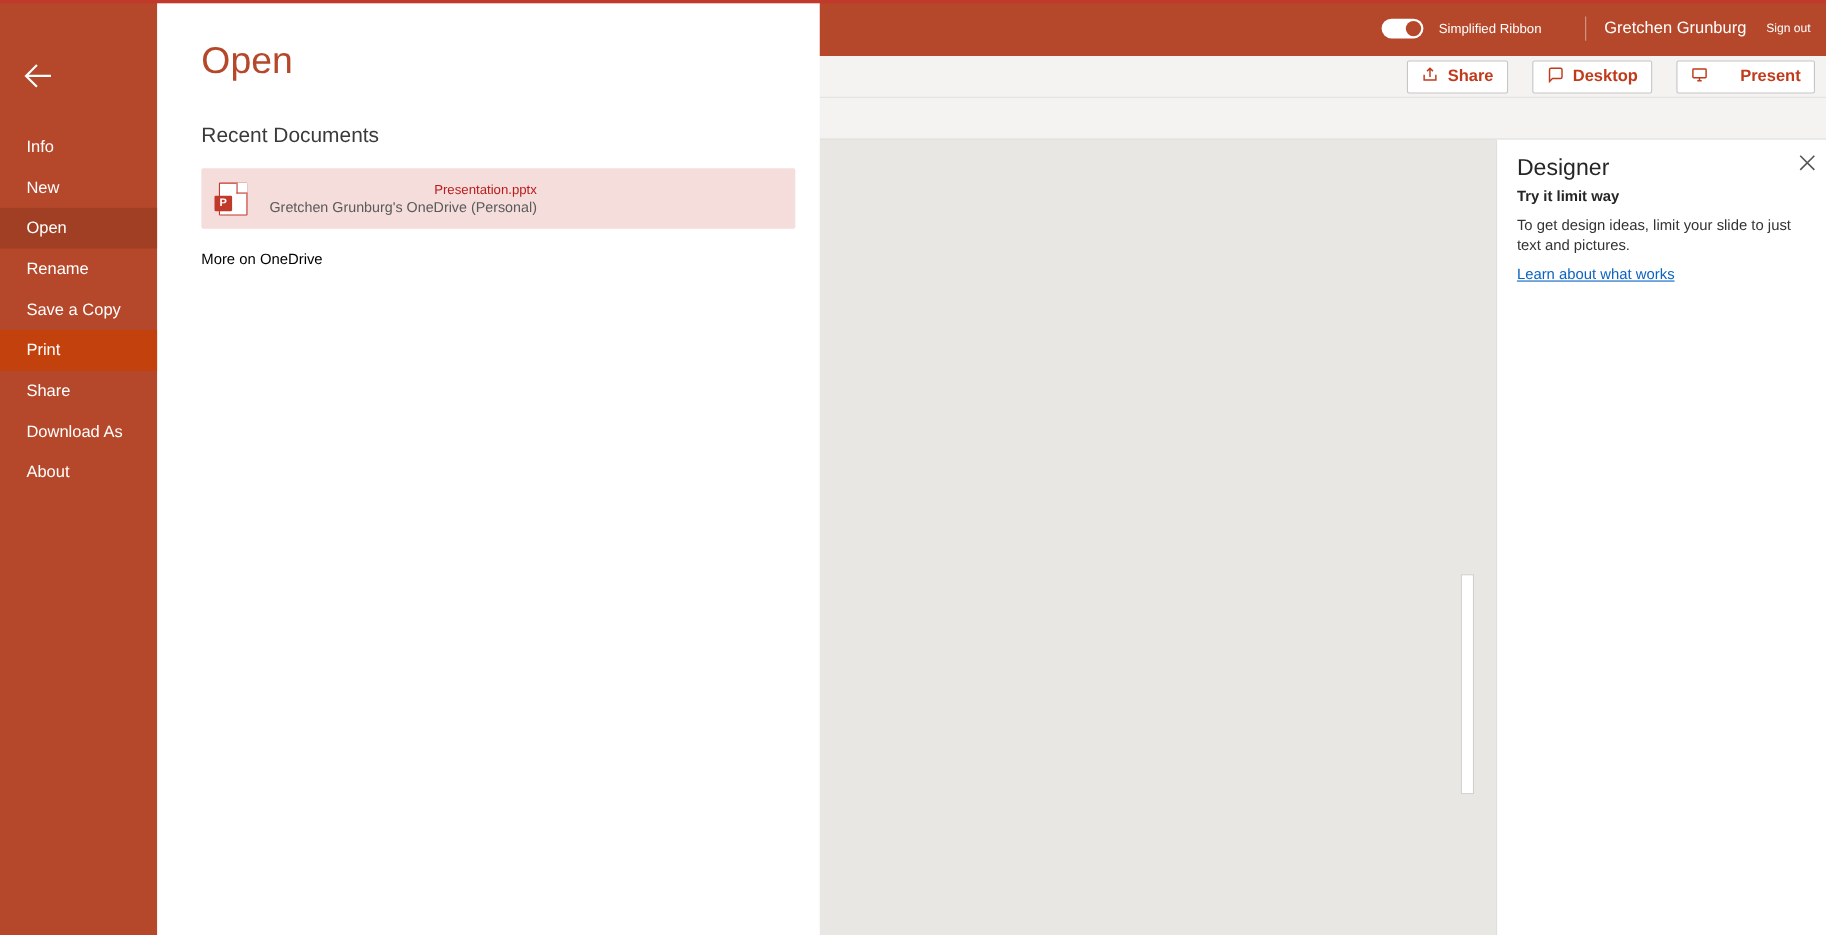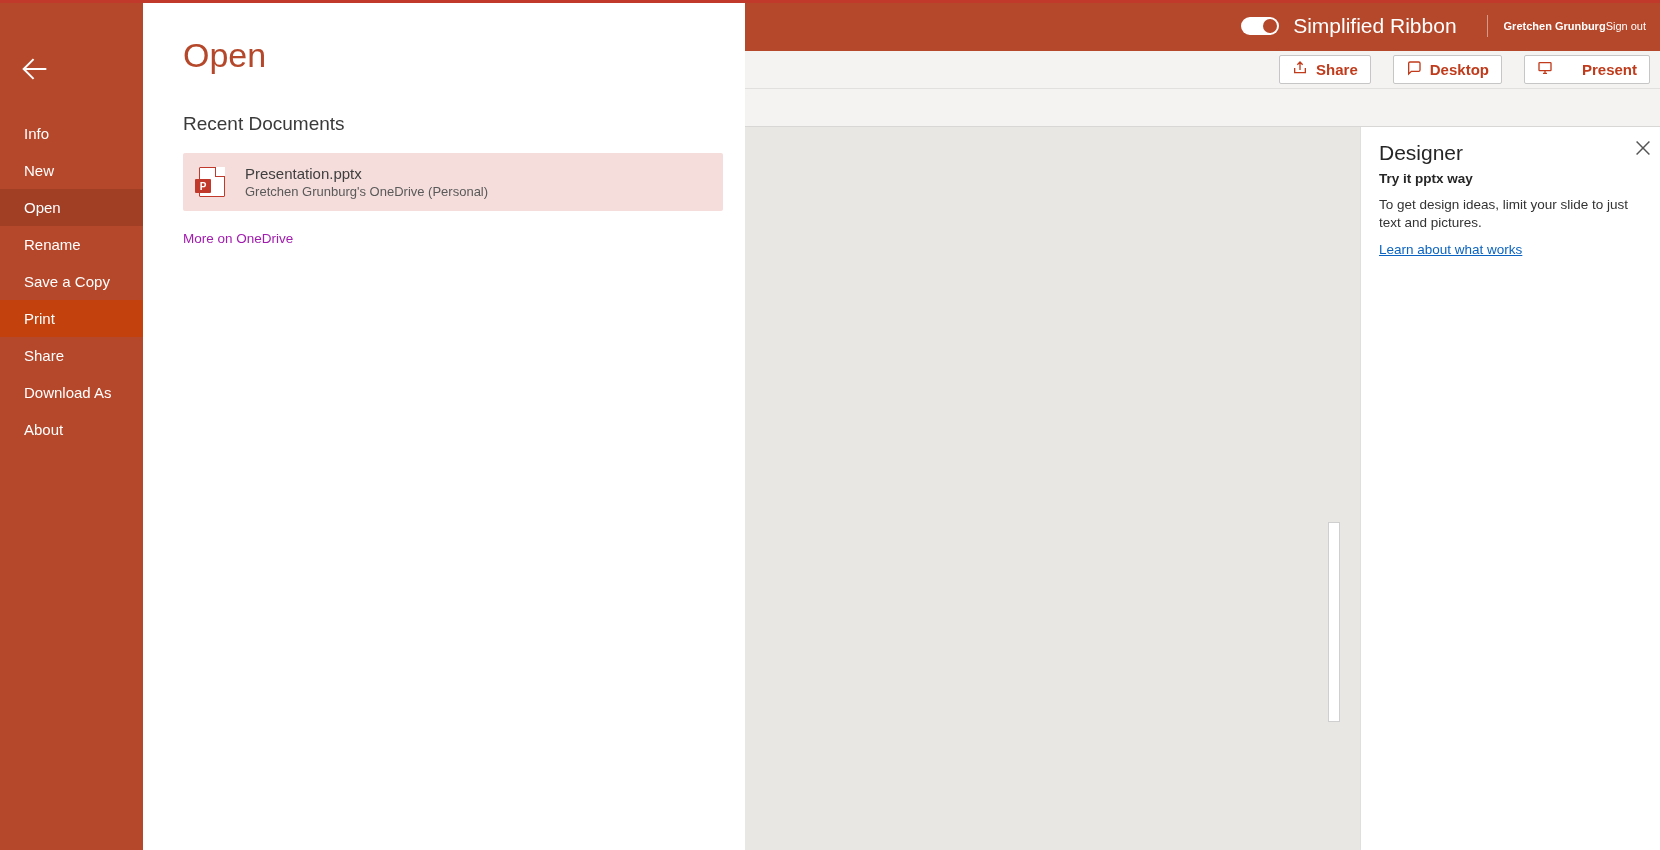--- a/index.html
+++ b/index.html
@@ -8,23 +8,23 @@
 
   
   .app-root { position:absolute; left:0; top:0; width:1660px; height:850px; background:#fff;}
   .topbar { position:absolute; left:0; right:0; top:0; height:51px; background:#b5472a; color:#fff; display:flex; align-items:center; padding:0 14px 0 20px; font-size:15px;}
   .topbar .doc-title { font-weight:500; font-size:17px; letter-spacing:.2px; }
   .topbar .dash { margin:0 14px; }
   .topbar .saved { font-size:15px; }
   .topbar .spacer { flex:1; }
   .toggle { width:38px; height:18px; background:#fff; border-radius:10px; position:relative; margin-right:14px; cursor:pointer;}
   .toggle::after{ content:""; position:absolute; right:2px; top:2px; width:14px; height:14px; background:#b5472a; border-radius:50%;}
-  .topbar .simpl { font-size:21px; margin-right:14px;}
+  .topbar .simpl { font-size:12px; margin-right:24px;}
   .topbar .vdiv { width:1px; height:22px; background:rgba(255,255,255,.45); margin:0 16px;}
-  .topbar .user { font-size:11px; font-weight:bold;}
+  .topbar .user { font-size:15px; margin-right:18px;}
   .topbar .signout { font-size:11px; cursor:pointer;}
 
   
   .menurow { position:absolute; left:0; right:0; top:51px; height:38px; display:flex; align-items:center; background:#f4f3f1; border-bottom:1px solid #e2e0de; padding:0 10px; gap:22px; font-size:15.5px; color:#333;}
   .menurow .tab { padding:4px 6px; cursor:pointer;}
   .menurow .openapp { color:#333; cursor:pointer;}
   .menurow .tellme-wrap { display:flex; align-items:center; gap:8px; color:#6a6a6a;}
   .bulb-icon{ width:18px; height:18px; }
   .menurow input.tellme { border:none; background:transparent; font-size:15px; color:#444; width:240px; outline:none;}
   .menurow .spacer {flex:1;}
@@ -60,23 +60,23 @@
   .bs-item.selected { background:#a13f25;}
   .bs-item.hover { background:#c2410c;}
   .bs-main { position:absolute; left:143px; top:0; right:0; bottom:0; background:#fff; padding:36px 36px 20px 40px;}
   .bs-title { font-size:34px; color:#b5472a; font-weight:400;}
   .bs-section { font-size:19px; color:#3a3a3a; margin-top:38px; margin-bottom:18px;}
   .file-row { display:flex; align-items:center; gap:20px; background:#f4dddb; padding:12px 16px; width:540px; border-radius:2px; cursor:pointer;}
   .file-icon { width:26px; height:30px; position:relative;}
   .file-icon .page{ position:absolute; inset:0; background:#fff; border:1.5px solid #c0392b; border-radius:1px;}
   .file-icon .page::after{ content:""; position:absolute; right:-1px; top:-1px; width:9px; height:9px; background:#fff; border-left:1.5px solid #c0392b; border-bottom:1.5px solid #c0392b;}
   .file-icon .badge{ position:absolute; left:-4px; bottom:4px; background:#c0392b; color:#fff; font-size:10px; font-weight:700; width:16px; height:14px; display:flex; align-items:center; justify-content:center; border-radius:1px;}
-  .file-meta .name { font-size:15px; color:#404040;}
+  .file-meta .name { font-size:12px; color:#b91c1c;text-align:right;}
   .file-meta .loc { font-size:13px; color:#5a5a5a; margin-top:2px;}
-  .more-link { display:block; margin-top:20px; font-size:13.5px; color:#a21caf; cursor:pointer;}
+  .more-link { display:block; margin-top:20px; font-size:13.5px; color:#000000; cursor:pointer;}
 
   
   .topstrip{ position:absolute; left:0; right:0; top:0; height:3px; background:#c0392b;}
 </style>
 </head>
 <body>
 
 <div class="app-root">
 
   <div class="topbar">
@@ -156,21 +156,21 @@
   <div class="canvas"></div>
   <div class="thumb-stub"></div>
 
   <div class="designer">
     <span class="close">
       <svg viewBox="0 0 24 24" width="22" height="22" stroke="#555" stroke-width="1.6" fill="none">
           <path d="M5 5l14 14M19 5L5 19"></path>
         </svg>
     </span>
     <h2>Designer</h2>
-    <div class="sub">Try it pptx way</div>
+    <div class="sub">Try it limit way</div>
     <div class="body">To get design ideas, limit your slide to just text and pictures.</div>
     <a>Learn about what works</a>
   </div>
 </div>
 
 <div class="backstage">
   <div class="bs-sidebar">
     <span class="bs-back">
       <svg viewBox="0 0 24 24" width="34" height="34" fill="none" stroke="#fff" stroke-width="1.4">
           <path d="M20 12H5"></path>

